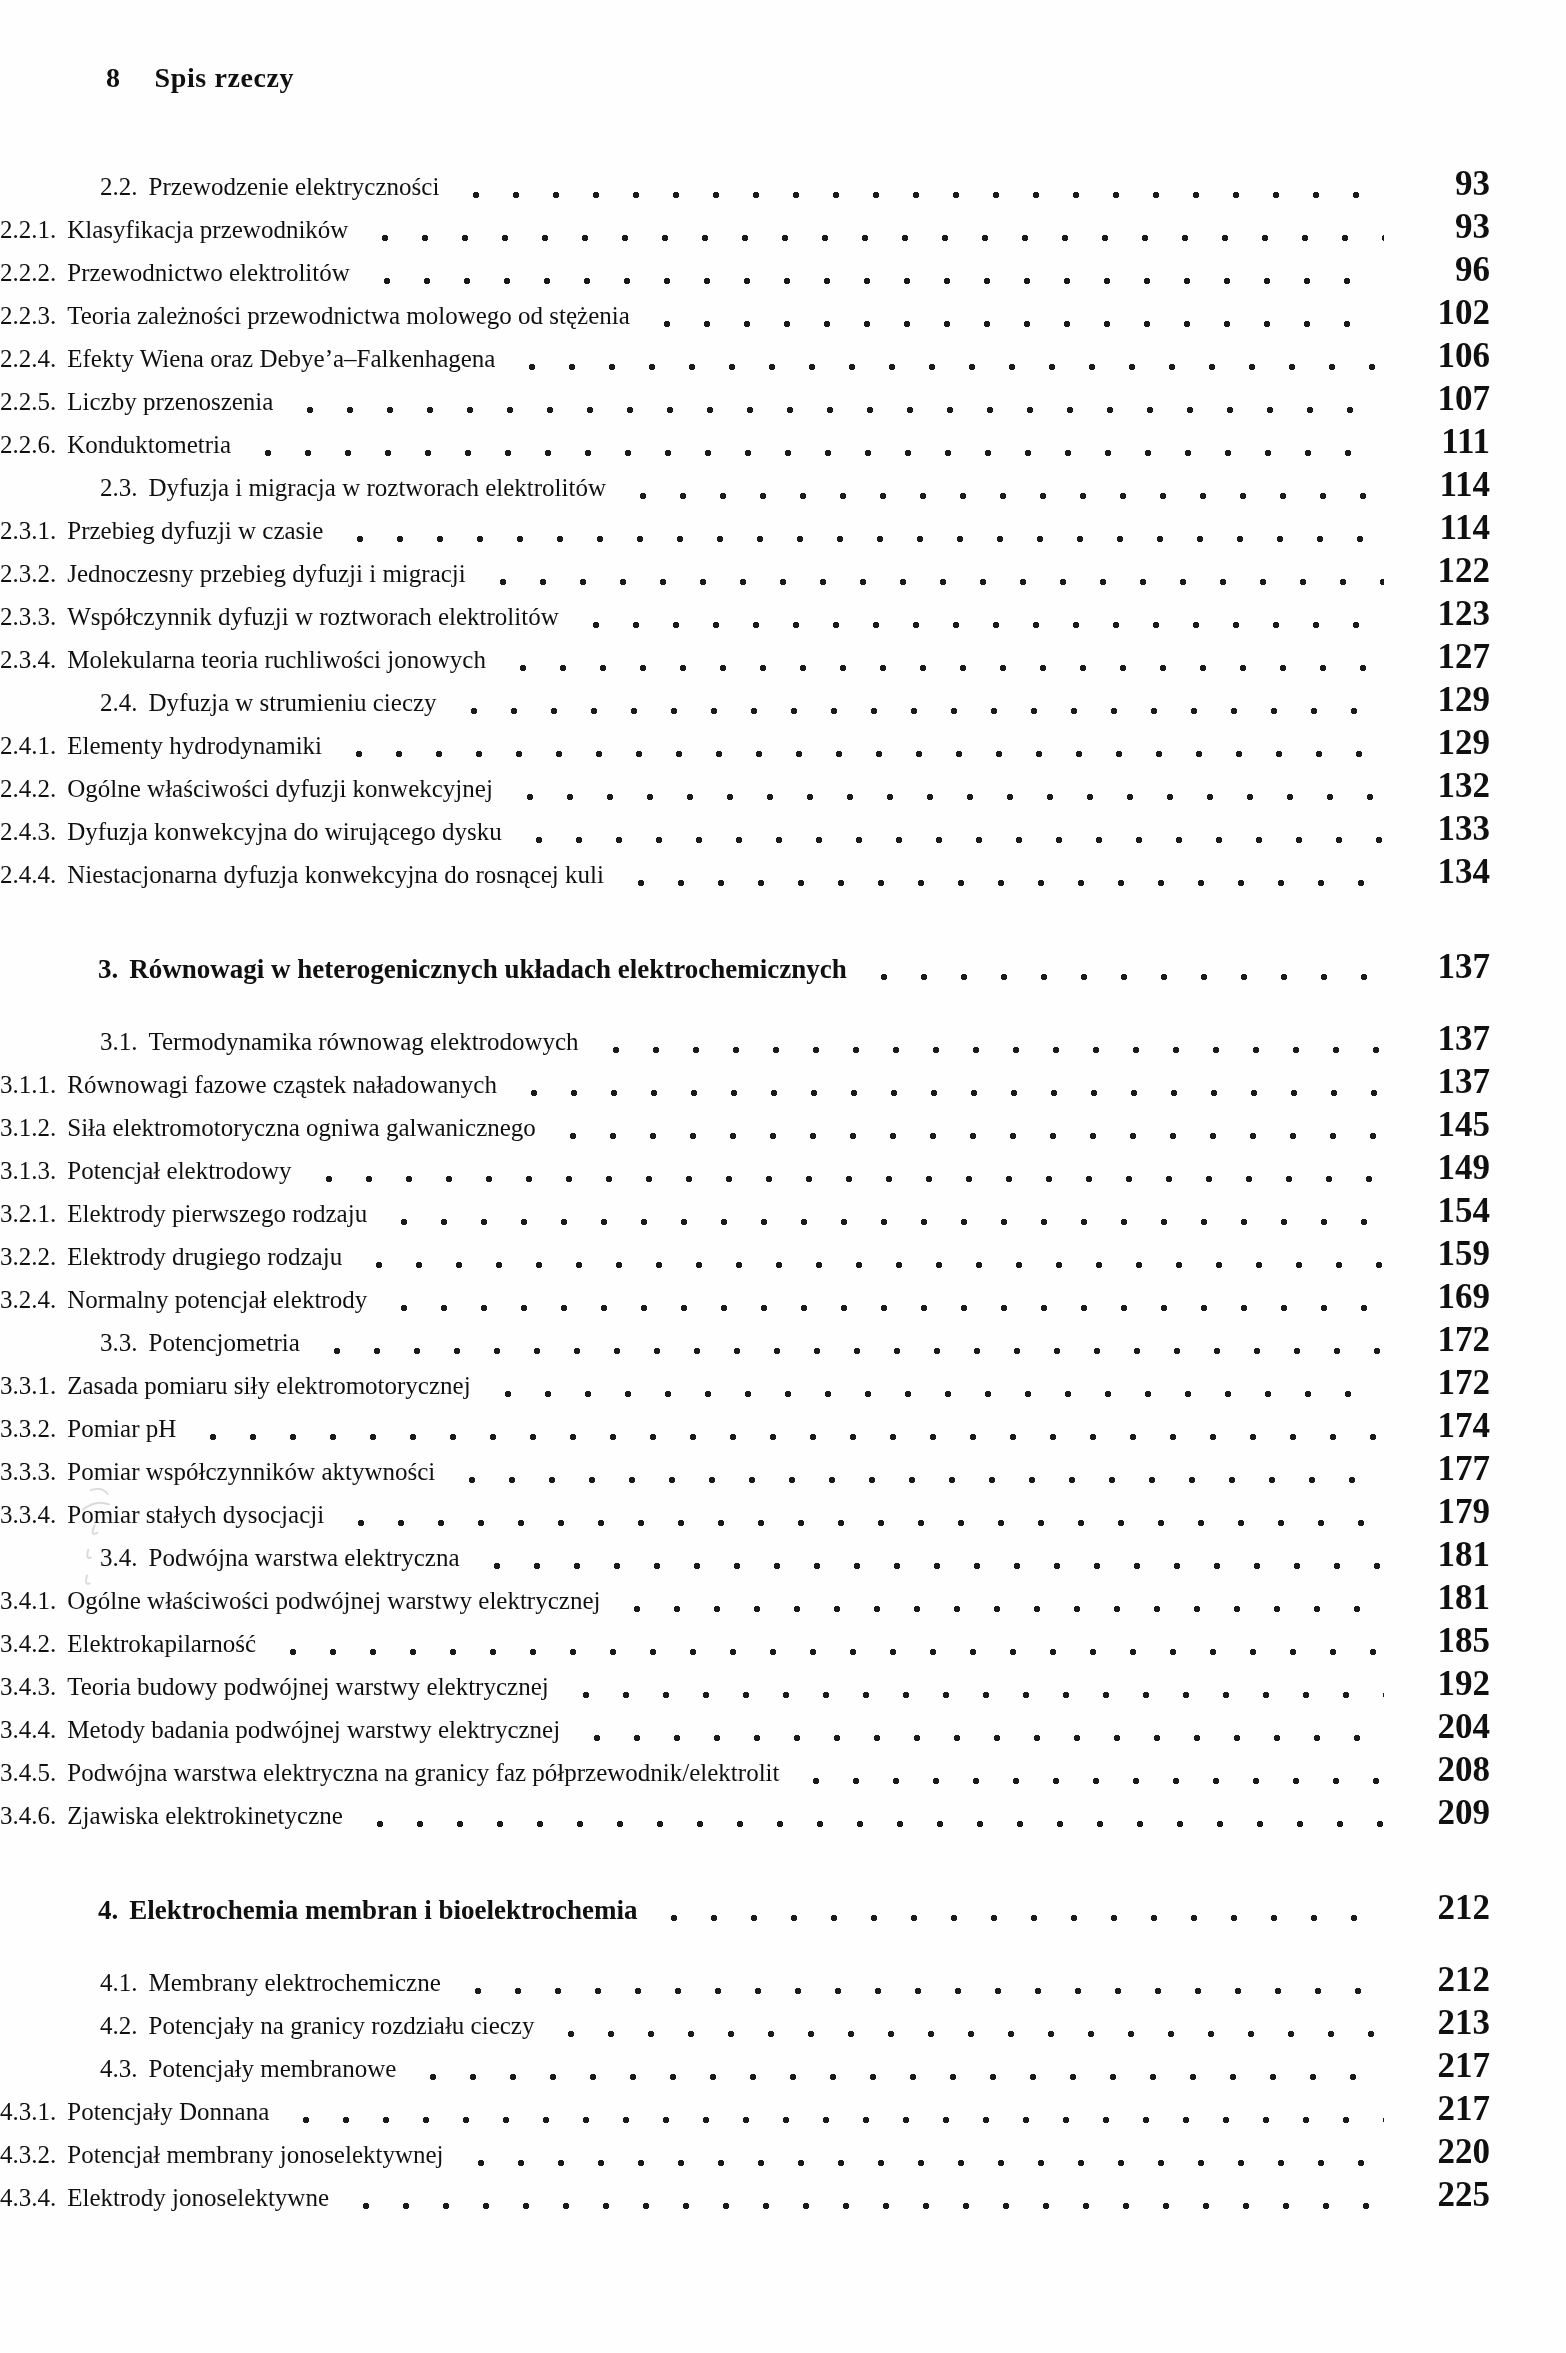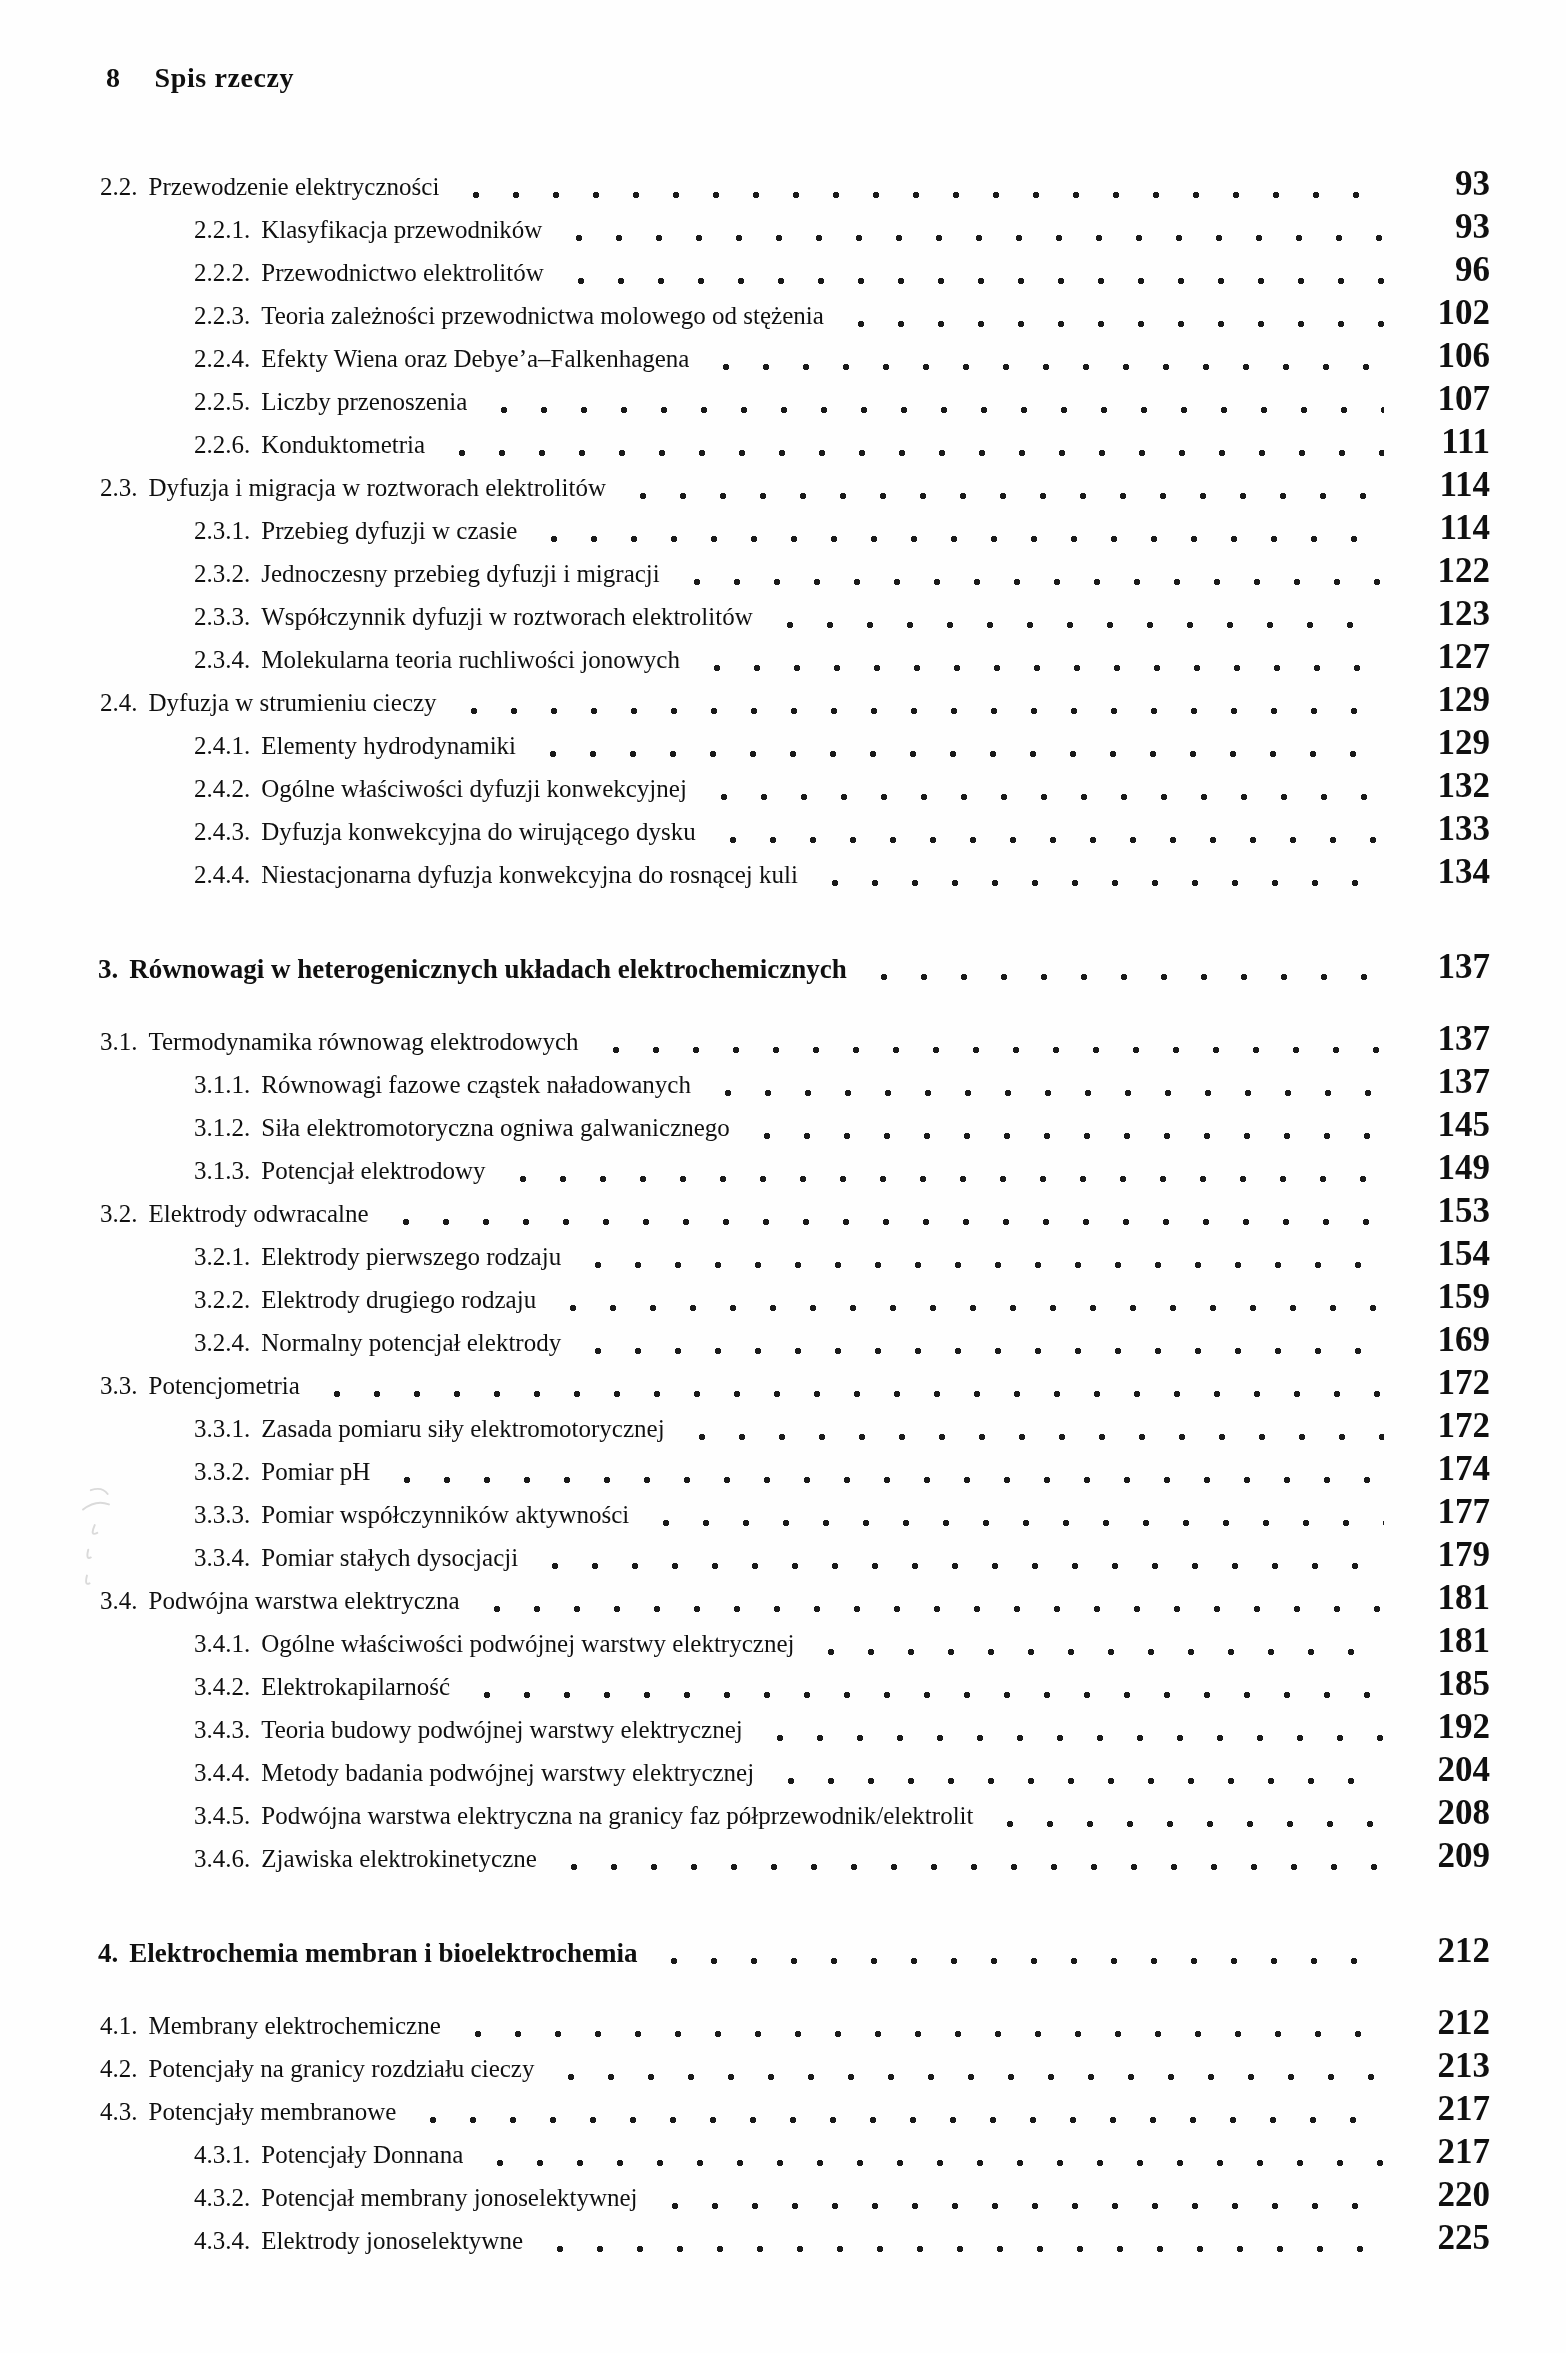--- a/index.html
+++ b/index.html
@@ -40,21 +40,21 @@
   .row {
     display: flex;
     align-items: baseline;
     line-height: 40px;
     font-size: 25px;
     padding-right: 77px;
     white-space: nowrap;
   }
   .row .lbl { margin-right: 11px; }
   .row.lvl2 { padding-left: 100px; }
-  .row.lvl3 { padding-left: 194px; }
+  .row.lvl3 { }
   .row.chapter {
     padding-left: 98px;
     font-weight: bold;
     font-size: 27px;
     margin-top: 52px;
     margin-bottom: 30px;
   }
   .dots {
     flex: 1;
     align-self: stretch;
@@ -215,26 +215,20 @@
         <span class="ttl">Siła elektromotoryczna ogniwa galwanicznego</span>
         <span class="dots"></span>
         <span class="pg">145</span>
       </div>
       <div class="row lvl3">
         <span class="lbl">3.1.3.</span>
         <span class="ttl">Potencjał elektrodowy</span>
         <span class="dots"></span>
         <span class="pg">149</span>
       </div>
-      <div class="row lvl2">
-        <span class="lbl">3.2.</span>
-        <span class="ttl">Elektrody odwracalne</span>
-        <span class="dots"></span>
-        <span class="pg">153</span>
-      </div>
       <div class="row lvl3">
         <span class="lbl">3.2.1.</span>
         <span class="ttl">Elektrody pierwszego rodzaju</span>
         <span class="dots"></span>
         <span class="pg">154</span>
       </div>
       <div class="row lvl3">
         <span class="lbl">3.2.2.</span>
         <span class="ttl">Elektrody drugiego rodzaju</span>
         <span class="dots"></span>

